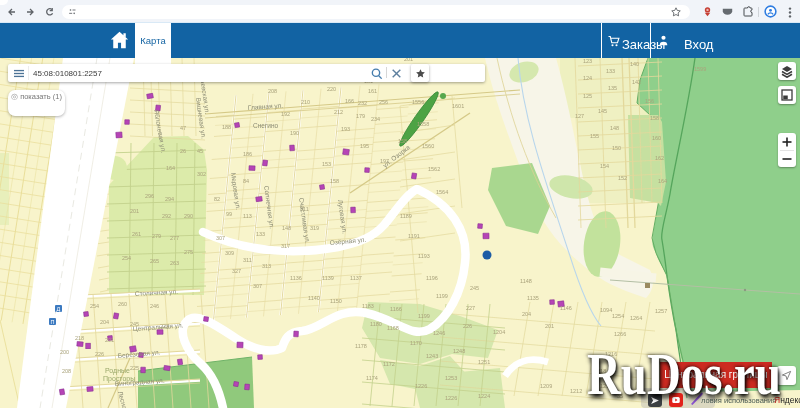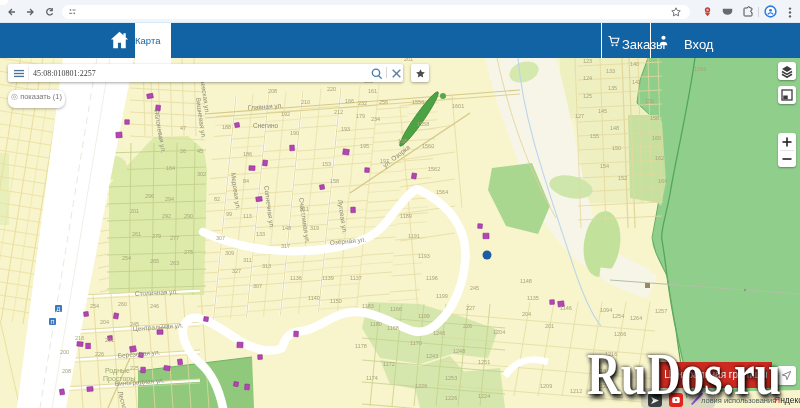--- a/index.html
+++ b/index.html
@@ -4,29 +4,29 @@
 <style>
   html,body{margin:0;padding:0;}
   body{width:800px;height:408px;overflow:hidden;position:relative;font-family:"Liberation Sans",sans-serif;background:#fff;}
   .abs{position:absolute;}
   
   #bbar{left:0;top:0;width:800px;height:23px;background:#f1f4f9;}
   #urlpill{left:62px;top:5px;width:628px;height:14px;background:#fff;border-radius:7px;}
   #urltext{left:80px;top:7.5px;font-size:7.6px;color:#2a2d31;letter-spacing:-0.05px;white-space:nowrap;}
   
   #header{left:0;top:23px;width:800px;height:35px;background:#1263a3;}
-  #tab{left:135px;top:0px;width:36px;height:44px;background:#fff;color:#1766a4;font-size:9.5px;text-align:left;line-height:35px;}
+  #tab{left:135px;top:0px;width:36px;height:44px;background:#fff;color:#1766a4;font-size:9.5px;text-align:center;line-height:35px;}
   .hsep{top:0;width:1px;height:35px;background:#fff;}
   .htxt{color:#fff;font-size:13px;top:14px;font-weight:normal;}
   
-  #sbar{left:8px;top:64px;width:395px;height:18px;background:#fff;border-radius:2px;box-shadow:0 1px 3px rgba(0,0,0,.35);font-family:Liberation Serif, serif;}
+  #sbar{left:8px;top:64px;width:477px;height:18px;background:#fff;border-radius:2px;box-shadow:0 1px 3px rgba(0,0,0,.35);}
   #sq{left:25px;top:4.5px;font-size:8px;color:#3a3a3a;}
   #starbtn{left:411px;top:64px;width:18px;height:18px;background:#fff;border-radius:2px;box-shadow:0 1px 3px rgba(0,0,0,.35);}
   
-  #showpill{left:8px;top:90px;width:57px;height:18px;background:#fff;border-radius:7px;box-shadow:0 1px 3px rgba(0,0,0,.3);color:#777;font-size:7.5px;line-height:14px;text-align:center;}
+  #showpill{left:8px;top:90px;width:57px;height:26px;background:#fff;border-radius:7px;box-shadow:0 1px 3px rgba(0,0,0,.3);color:#777;font-size:7.5px;line-height:14px;text-align:center;}
   
   .mbtn{left:778px;width:18px;height:18px;background:#fff;border-radius:3px;box-shadow:0 1px 2px rgba(0,0,0,.35);}
   
   #wm{left:587px;top:339px;width:214px;font-family:"Liberation Serif",serif;font-weight:bold;font-size:50px;color:#fff;text-shadow:2px 3px 4px rgba(0,0,0,.85), -1px -1px 3px rgba(0,0,0,.5), 1px 1px 2px rgba(0,0,0,.6);white-space:nowrap;transform:scale(0.937,1.2);transform-origin:0 0;}
   #redbtn{left:660px;top:362px;width:112px;height:26px;background:#cd2a21;color:#fff;font-size:10px;line-height:26px;text-align:center;white-space:nowrap;overflow:hidden;}
   #navbtn{left:777px;top:366px;width:19px;height:19px;background:#fff;border-radius:3px;box-shadow:0 1px 2px rgba(0,0,0,.3);}
   .sic{top:393px;width:14px;height:14px;border-radius:3px;}
   #terms{left:701px;top:396px;font-size:7.5px;color:#4f6058;white-space:nowrap;}
   #yandex{left:774px;top:395px;font-size:8.5px;color:#222;white-space:nowrap;}
 </style>

